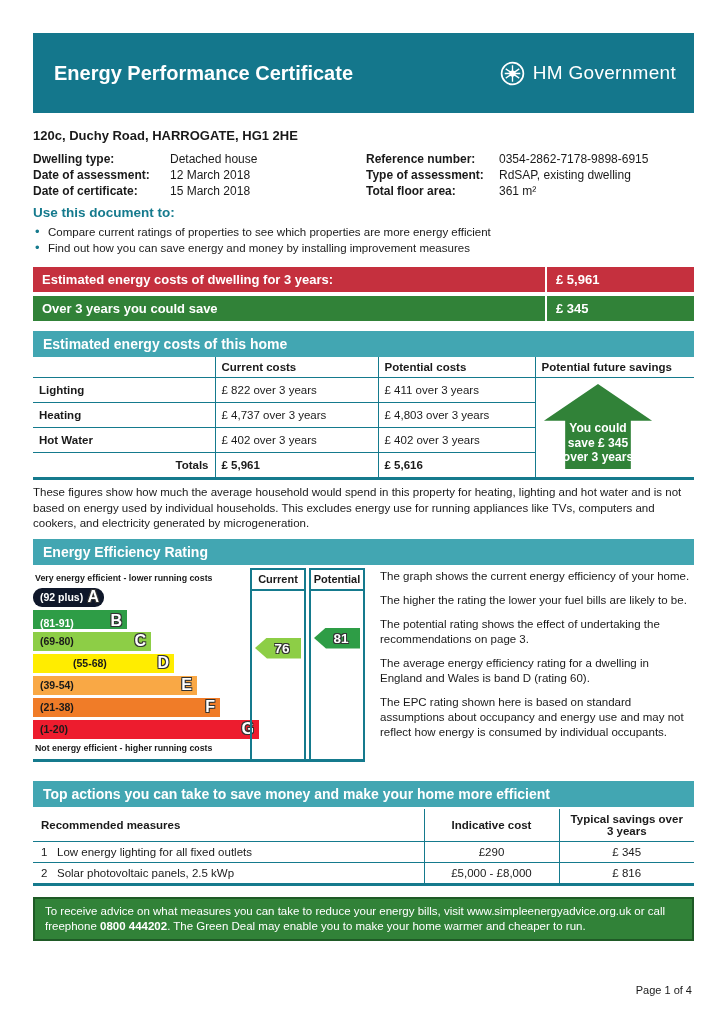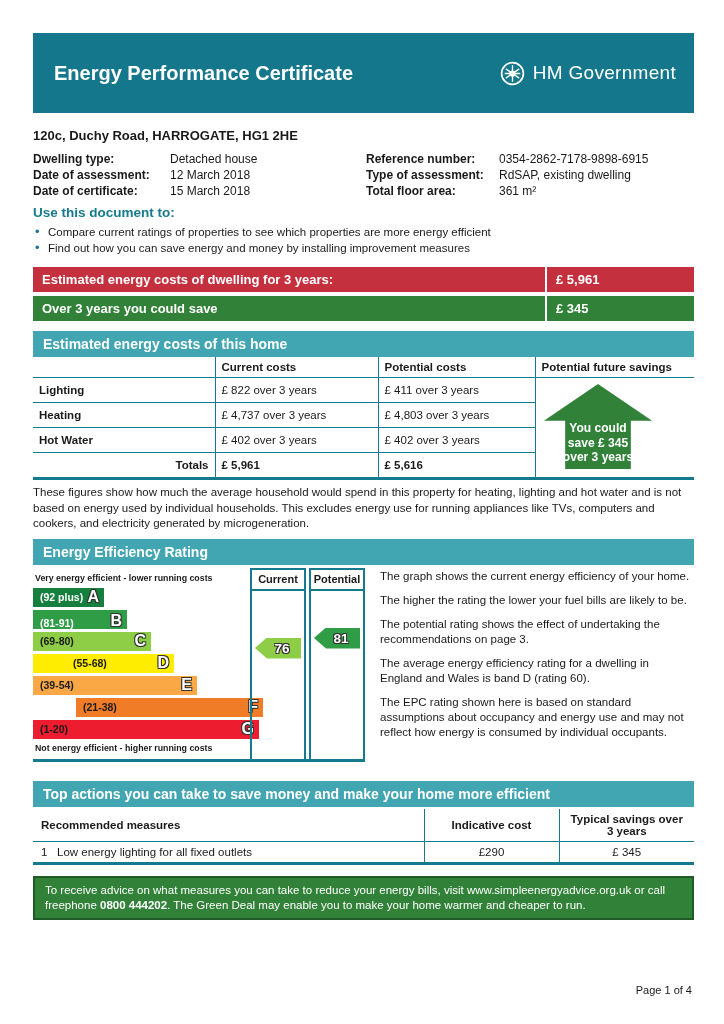--- a/index.html
+++ b/index.html
@@ -191,21 +191,21 @@
 
   <div class="note">These figures show how much the average household would spend in this property for heating, lighting and hot water and is not based on energy used by individual households. This excludes energy use for running appliances like TVs, computers and cookers, and electricity generated by microgeneration.</div>
 
   <div class="section-bar" style="background: rgb(66, 166, 178);">Energy Efficiency Rating</div>
 
   <div class="rating-wrap">
     <div class="chart">
       <div class="bands-area">
         <div class="chart-note">Very energy efficient - lower running costs</div>
         <div class="band-row">
-            <div class="band band-a" style="background: #15803d;">
+            <div class="band band-a" style="background: #0f172a; border-radius: 9px;">
               <span class="range">(92 plus)</span>
               <span class="letter">A</span>
             </div>
           </div>
         <div class="band-row">
             <div class="band band-b" style="background: rgb(46, 157, 70); align-items: flex-end;">
               <span class="range">(81-91)</span>
               <span class="letter">B</span>
             </div>
           </div>
@@ -221,21 +221,21 @@
               <span class="letter">D</span>
             </div>
           </div>
         <div class="band-row">
             <div class="band band-e" style="background: rgb(249, 168, 69);">
               <span class="range">(39-54)</span>
               <span class="letter">E</span>
             </div>
           </div>
         <div class="band-row">
-            <div class="band band-f" style="background: rgb(240, 124, 40); margin-left: 43px;">
+            <div class="band band-f" style="background: rgb(240, 124, 40);">
               <span class="range">(21-38)</span>
               <span class="letter">F</span>
             </div>
           </div>
         <div class="band-row">
             <div class="band band-g" style="background: rgb(237, 28, 46);">
               <span class="range">(1-20)</span>
               <span class="letter">G</span>
             </div>
           </div>
@@ -277,20 +277,25 @@
         <th>Indicative cost</th>
         <th>Typical savings over 3 years</th>
       </tr>
     </thead>
     <tbody>
       <tr>
         <td class="left"><span class="m-num">1</span><span>Low energy lighting for all fixed outlets</span></td>
         <td class="ctr">£290</td>
         <td class="ctr">£ 345</td>
       </tr>
+      <tr>
+        <td class="left"><span class="m-num">2</span><span>Solar photovoltaic panels, 2.5 kWp</span></td>
+        <td class="ctr">£5,000 - £8,000</td>
+        <td class="ctr">£ 816</td>
+      </tr>
     </tbody>
   </table>
 
   <div class="advice" style="background: rgb(49, 130, 56);">
     <span>To receive advice on what measures you can take to reduce your energy bills, visit www.simpleenergyadvice.org.uk or call freephone </span><strong>0800 444202</strong><span>. The Green Deal may enable you to make your home warmer and cheaper to run.</span>
   </div>
 
   <div class="footer">Page 1 of 4</div>
 
 </div>

